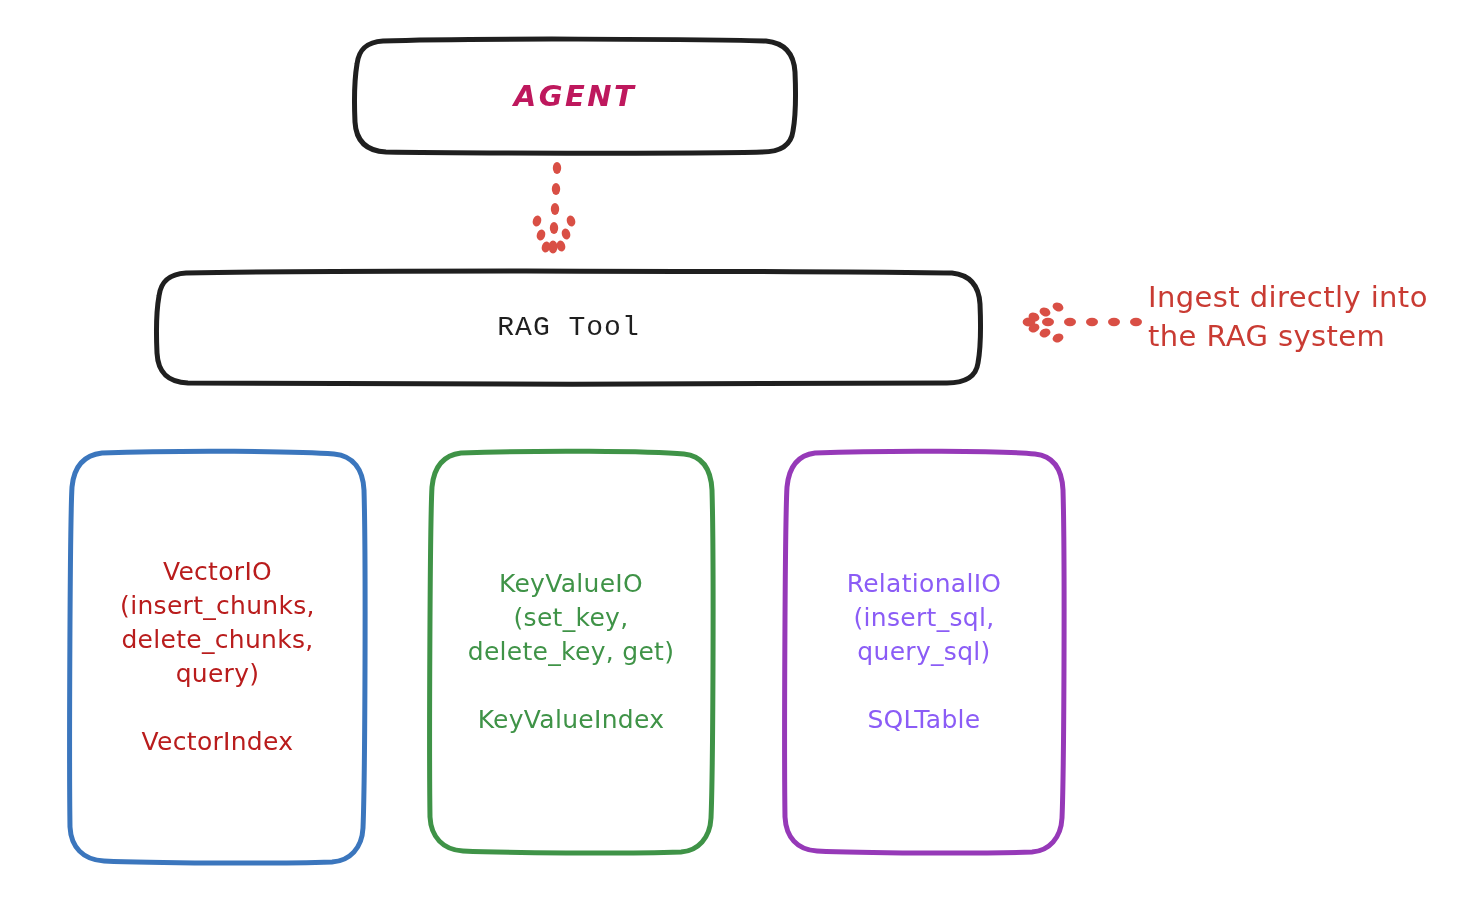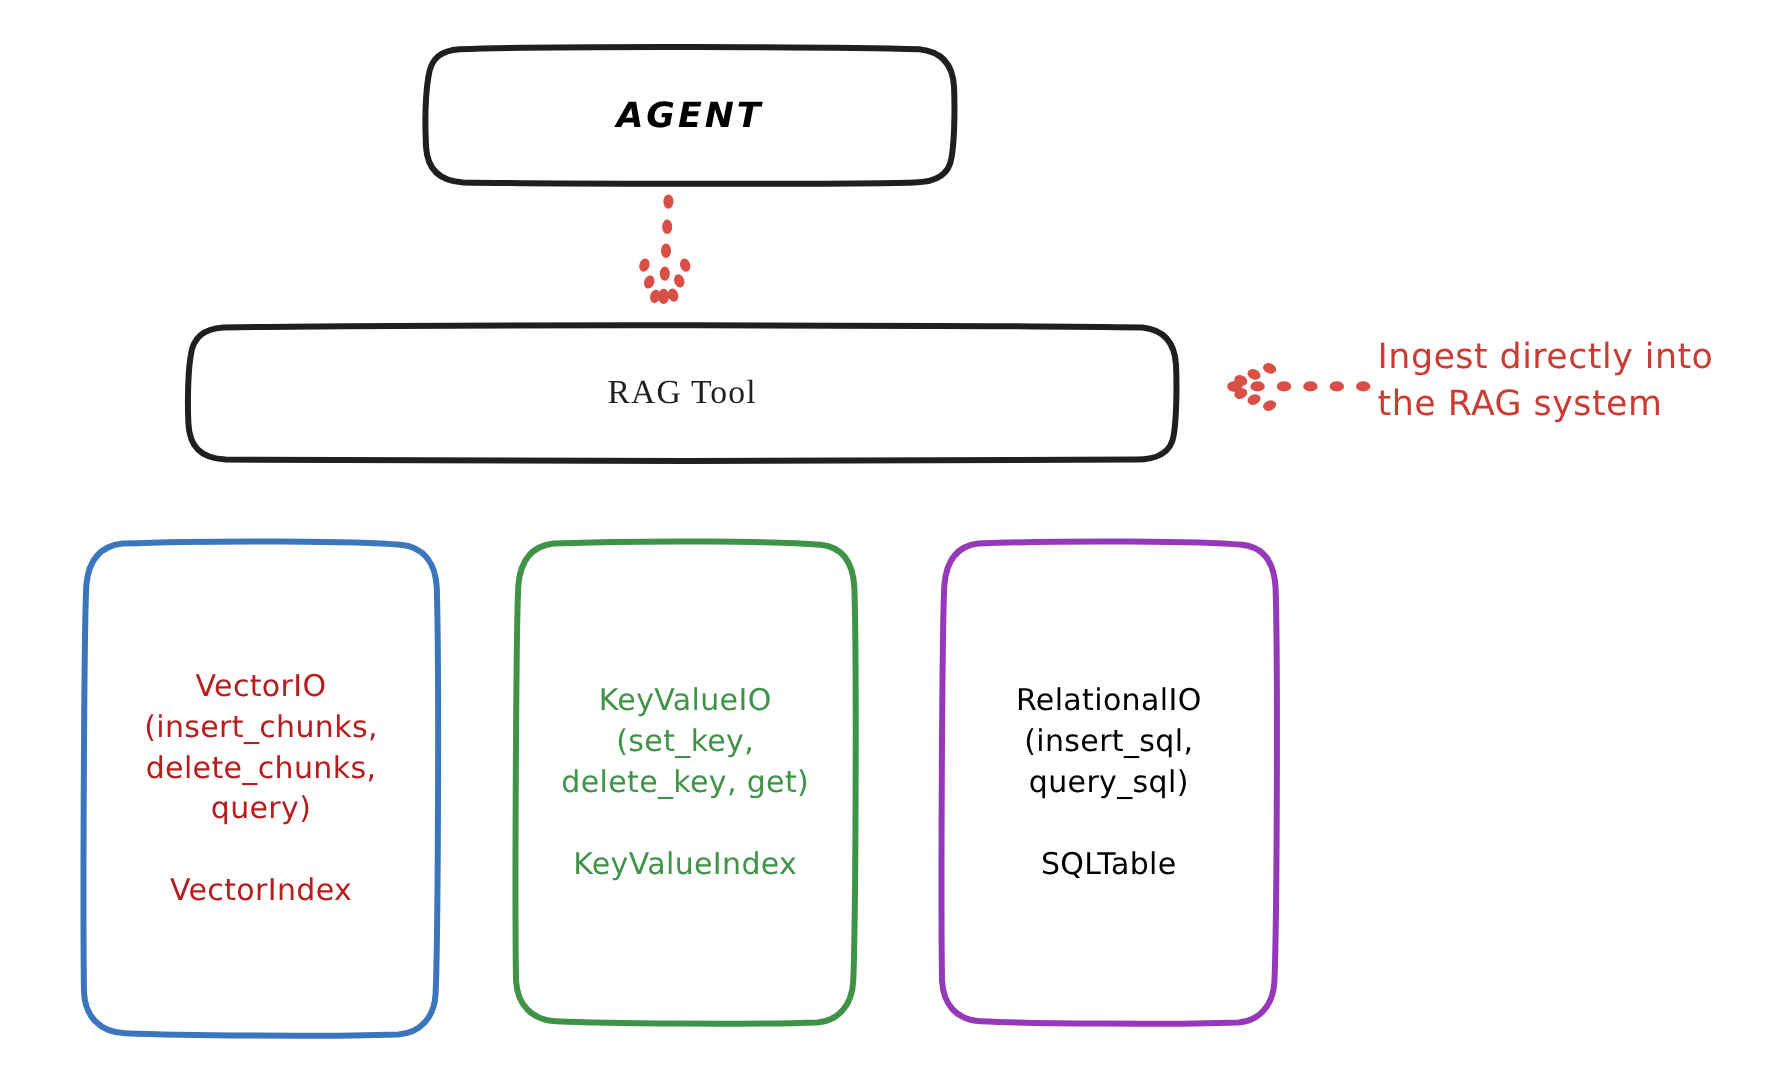--- a/index.html
+++ b/index.html
@@ -36,30 +36,30 @@
 
   
   #agent-node {
     left: 355px; top: 40px; width: 440px; height: 112px;
   }
   #agent-node .node-label {
     font-family: "DejaVu Sans", sans-serif;
     font-size: 29px;
     font-style: italic;
     font-weight: 700;
-    color: #000000;
+    color: #be185d;
     letter-spacing: 2.5px;
   }
 
   
   #rag-tool-node {
     left: 157px; top: 272px; width: 823px; height: 111px;
   }
   #rag-tool-node .node-label {
-    font-family: Liberation Serif, serif;
+    font-family: Liberation Mono, monospace;
     font-size: 28px;
     font-weight: 400;
     color: #1f1f1f;
     letter-spacing: 1px;
   }
 
   
   #vectorio-node  { left: 70px;  top: 452px; width: 295px; height: 410px; }
   #keyvalueio-node{ left: 430px; top: 452px; width: 282px; height: 400px; }
   #relationalio-node{ left: 785px; top: 452px; width: 278px; height: 400px; }
@@ -68,21 +68,21 @@
   #keyvalueio-node .node-label,
   #relationalio-node .node-label {
     font-family: "DejaVu Sans", sans-serif;
     font-size: 25px;
     font-weight: 400;
     line-height: 1.36;
     letter-spacing: 0.3px;
   }
   #vectorio-node   .node-label { color: #b91c1c; }
   #keyvalueio-node .node-label { color: #3f9347; text-align: center; }
-  #relationalio-node .node-label { color: #000000; }
+  #relationalio-node .node-label { color: #8b5cf6; }
 
   
   #ingest-annotation {
     position: absolute;
     left: 1148px; top: 278px;
     width: 330px;
     text-align: left;
     font-family: "DejaVu Sans", sans-serif;
     font-size: 29px;
     font-weight: 400;

